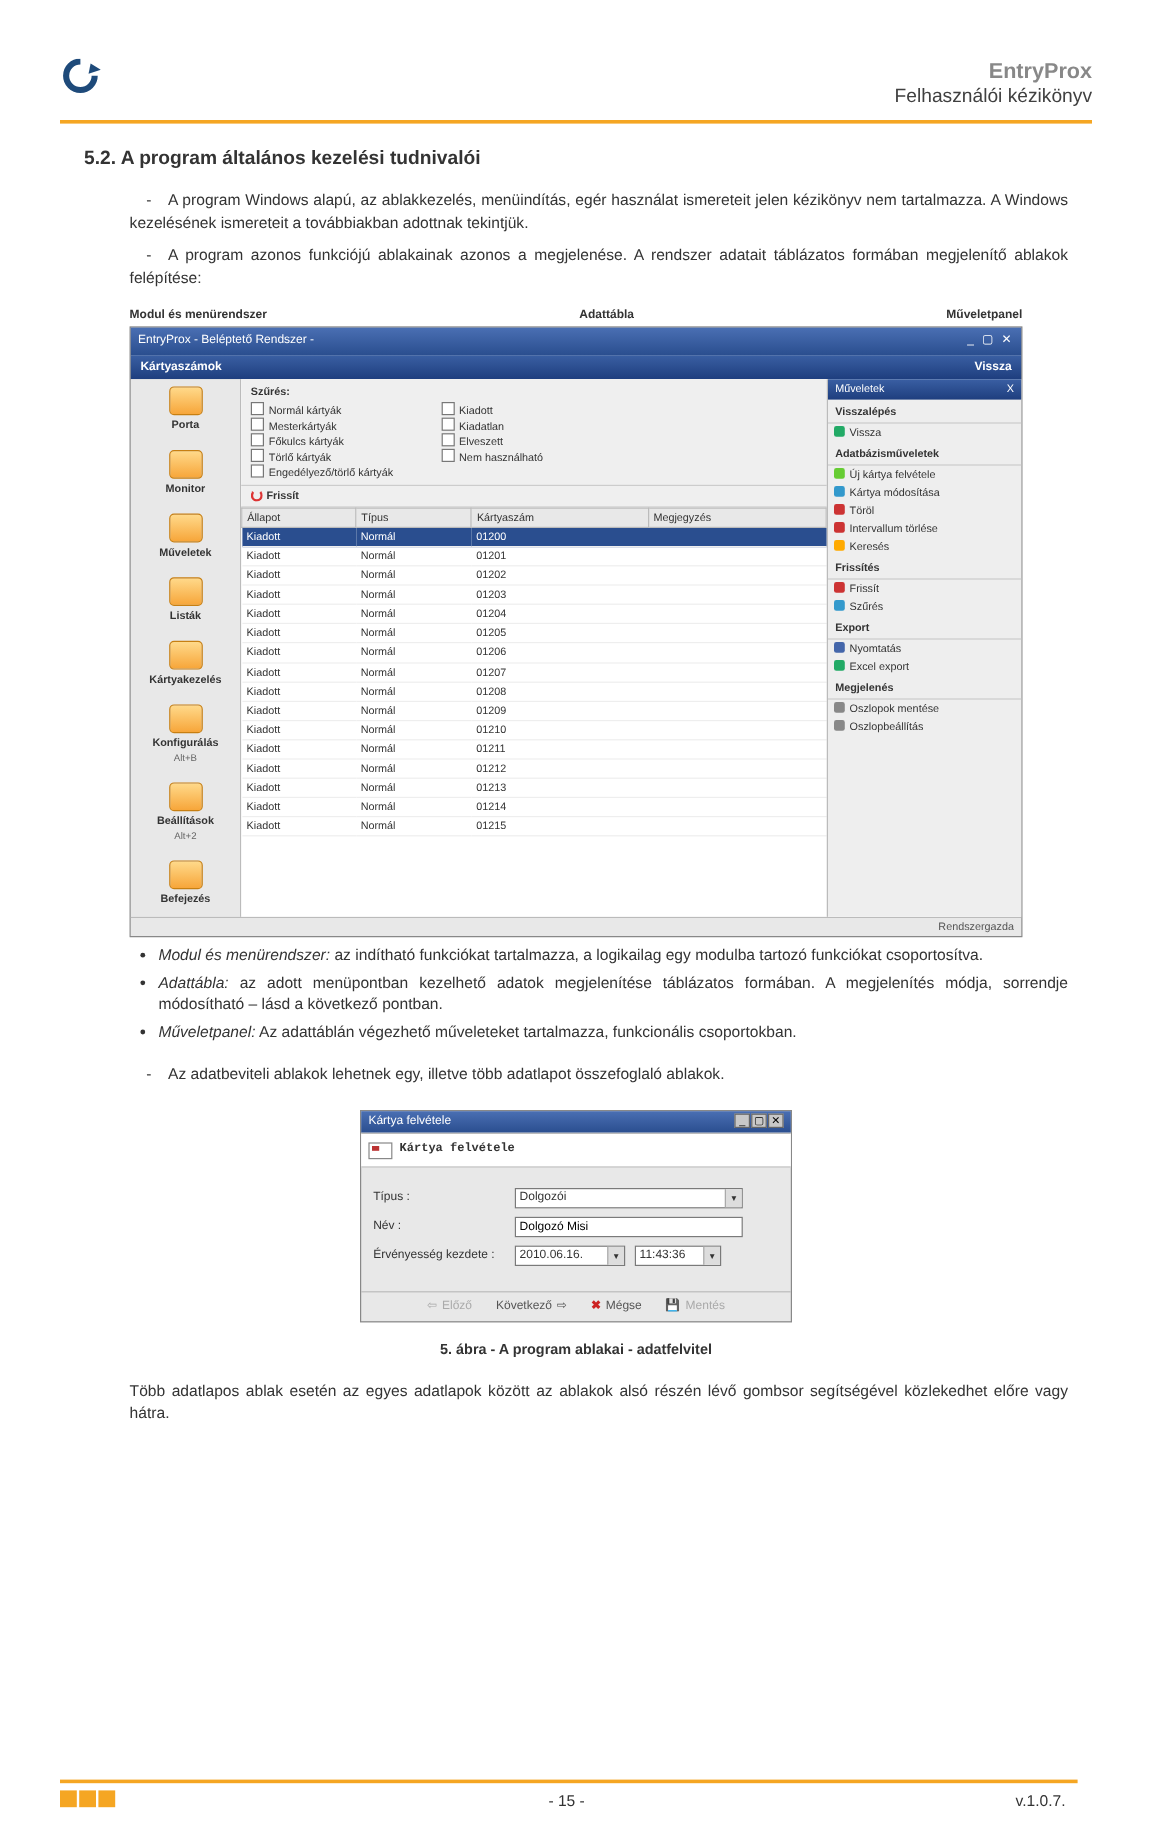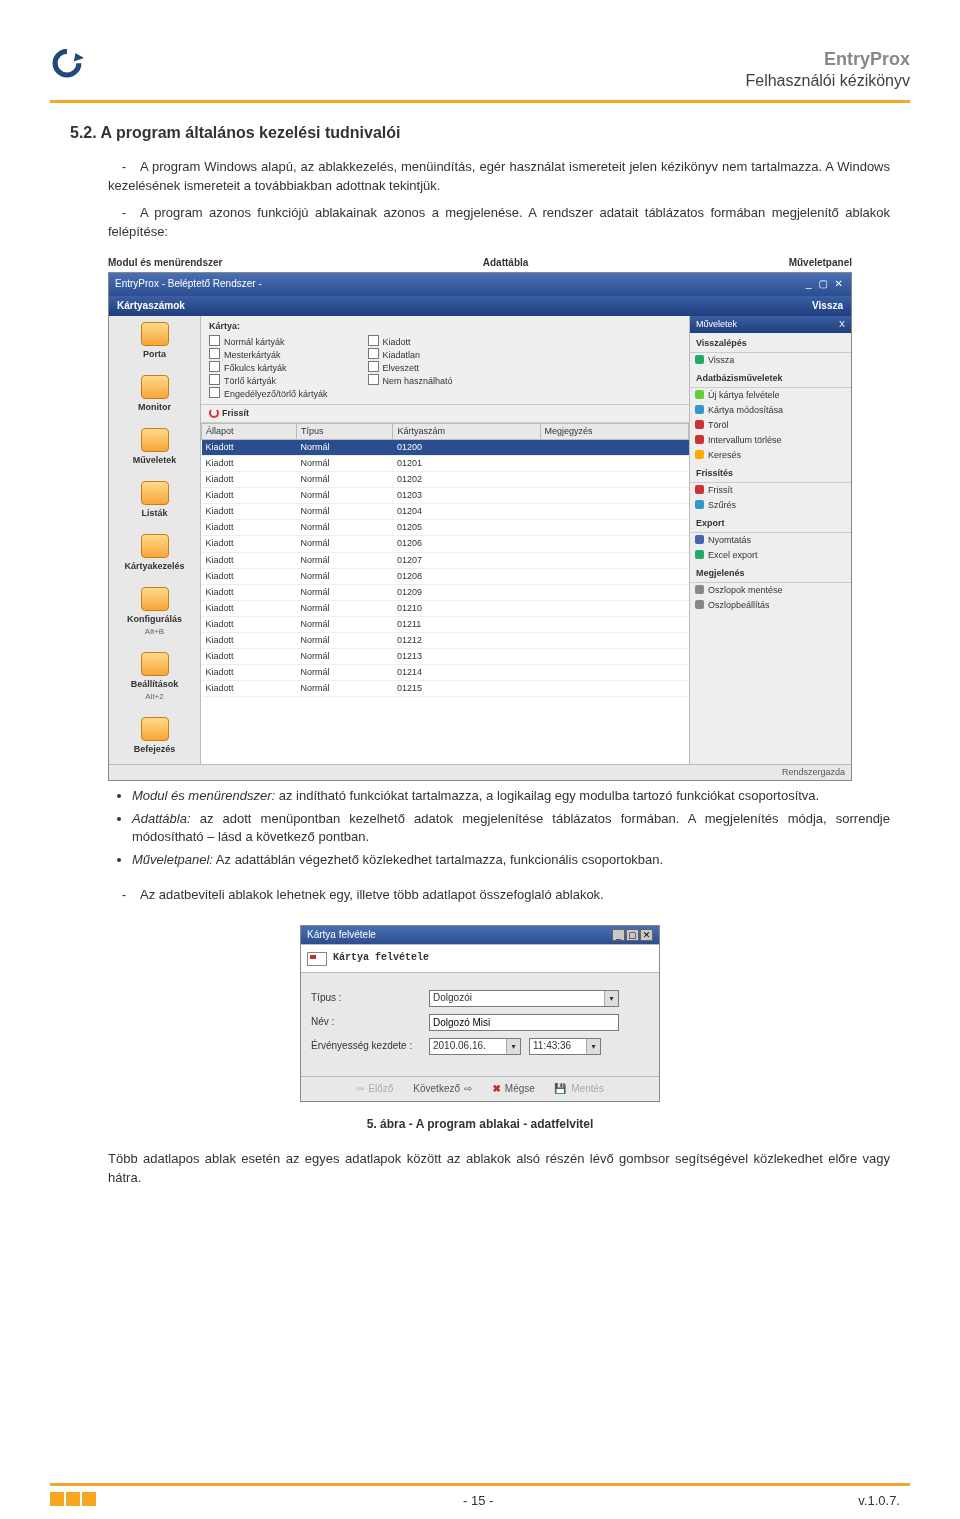--- a/index.html
+++ b/index.html
@@ -267,21 +267,21 @@
     color: #555;
   }
   .dlg-btnbar .btn {
     padding: 1px 4px;
     display: flex; align-items: center; gap: 4px;
   }
   .dlg-btnbar .btn.disabled { color: #aaa; }
   
   .page-footer {
     position: absolute;
-    bottom: 0; left: 0; right: 0;
+    bottom: 0; left: 0; right: 12px;
   }
   .foot-rule { height: 3px; background: #f5a623; margin: 0 50px 4px 50px; }
   .foot-row {
     display: flex;
     justify-content: space-between;
     align-items: center;
     padding: 2px 60px 10px 50px;
     font-size: 13px;
   }
   .foot-squares span {
@@ -341,21 +341,21 @@
           <div class="grp"><div class="ic"></div>Listák</div>
           <div class="grp"><div class="ic"></div>Kártyakezelés</div>
           <div class="grp"><div class="ic"></div>Konfigurálás<div class="sc">Alt+B</div></div>
           <div class="grp"><div class="ic"></div>Beállítások<div class="sc">Alt+2</div></div>
           <div class="grp"><div class="ic"></div>Befejezés</div>
         </div>
 
       <div class="mainpane">
         <div class="center">
           <div class="filters">
-            <div class="t">Kártya:</div>
+            <div class="t">Szűrés:</div>
             <div class="filters-row">
               <div id="fl">
                   <span class="chk">Normál kártyák</span>
                   <span class="chk">Mesterkártyák</span>
                   <span class="chk">Főkulcs kártyák</span>
                   <span class="chk">Törlő kártyák</span>
                   <span class="chk">Engedélyező/törlő kártyák</span>
                 </div>
               <div id="fr">
                   <span class="chk">Kiadott</span>
@@ -515,21 +515,21 @@
         </div>
       </div>
     </div>
     <div class="status-strip"><span>Rendszergazda</span></div>
   </div>
 
 
   <ul class="bul">
     <li><span class="it">Modul és menürendszer:</span><span> az indítható funkciókat tartalmazza, a logikailag egy modulba tartozó funkciókat csoportosítva.</span></li>
     <li><span class="it">Adattábla:</span><span> az adott menüpontban kezelhető adatok megjelenítése táblázatos formában. A megjelenítés módja, sorrendje módosítható – lásd a következő pontban.</span></li>
-    <li><span class="it">Műveletpanel:</span><span> Az adattáblán végezhető közlekedhet tartalmazza, funkcionális csoportokban.</span></li>
+    <li><span class="it">Műveletpanel:</span><span> Az adattáblán végezhető műveleteket tartalmazza, funkcionális csoportokban.</span></li>
   </ul>
 
   <div class="para indent">
     <span class="dash">-</span><span>Az adatbeviteli ablakok lehetnek egy, illetve több adatlapot összefoglaló ablakok.</span>
   </div>
 
   <div class="shot2">
     <div class="dlg-title">
       <span>Kártya felvétele</span>
       <span class="ctrls"><span>_</span><span>▢</span><span>✕</span></span>

